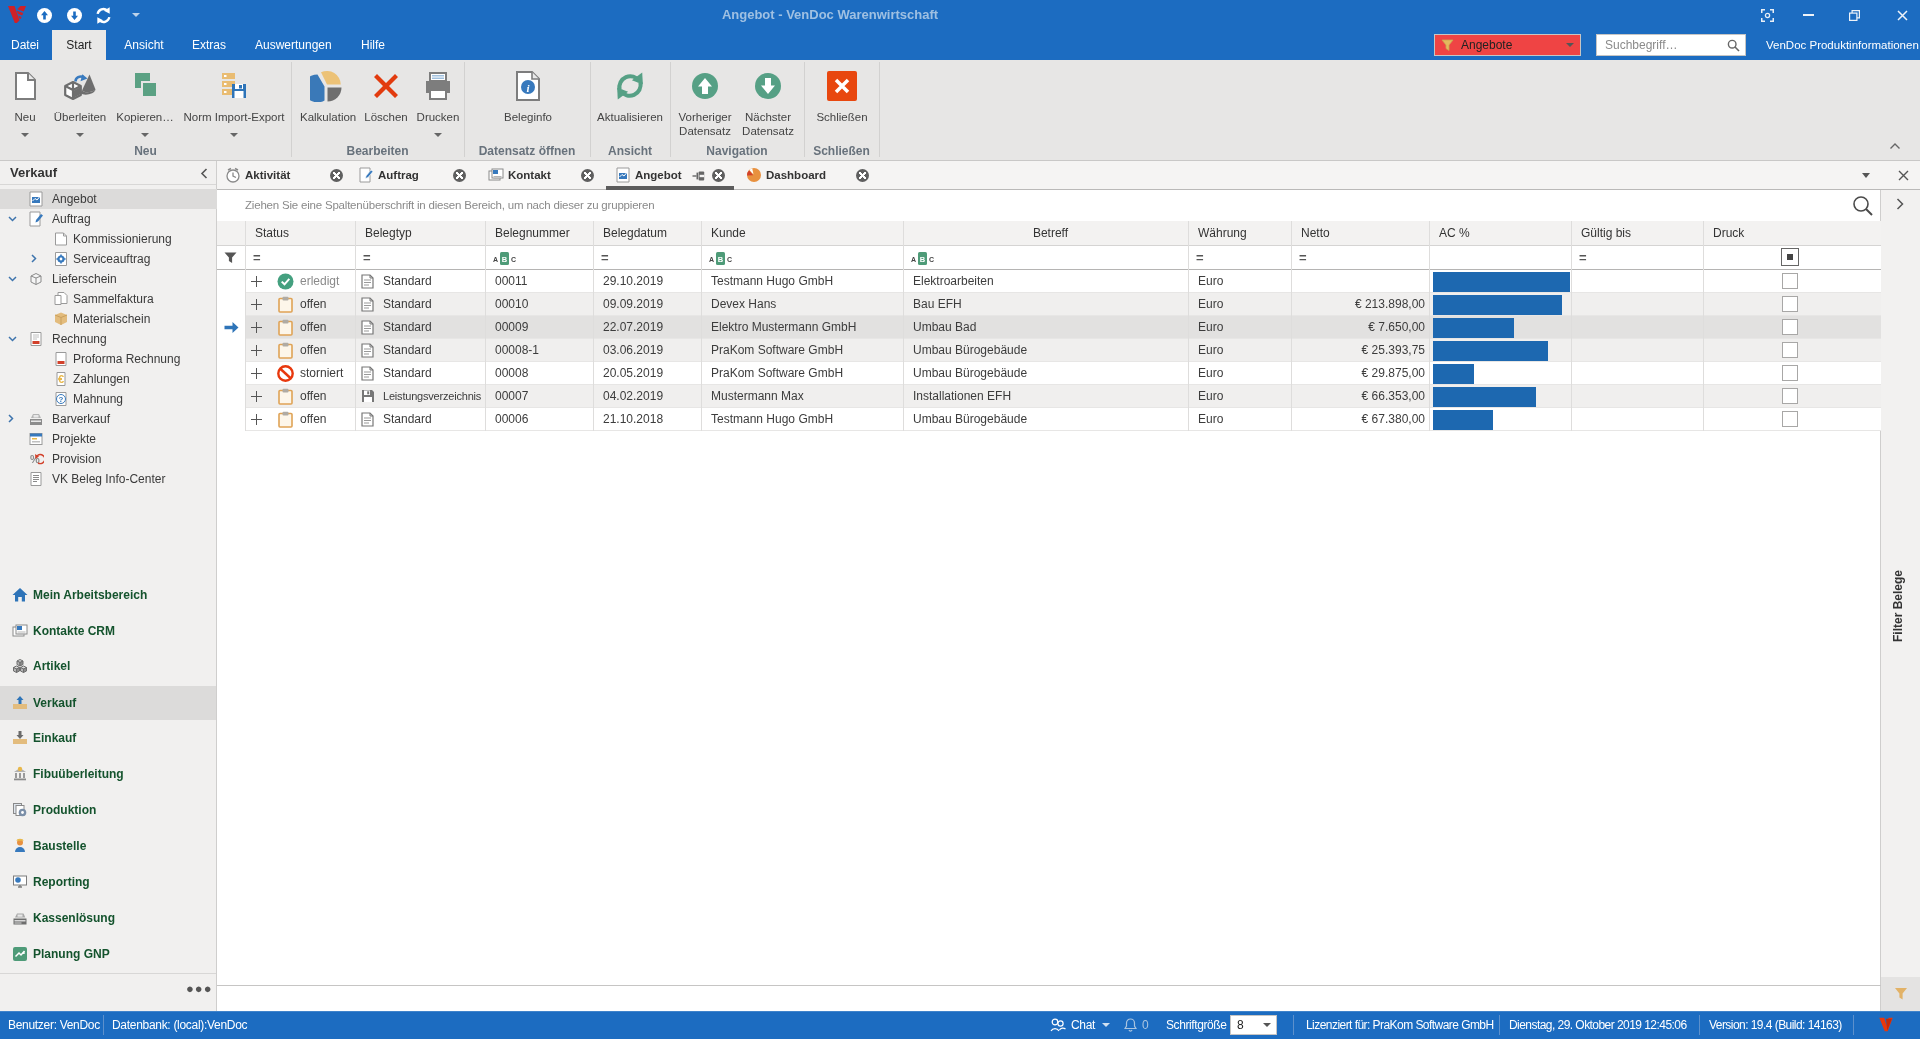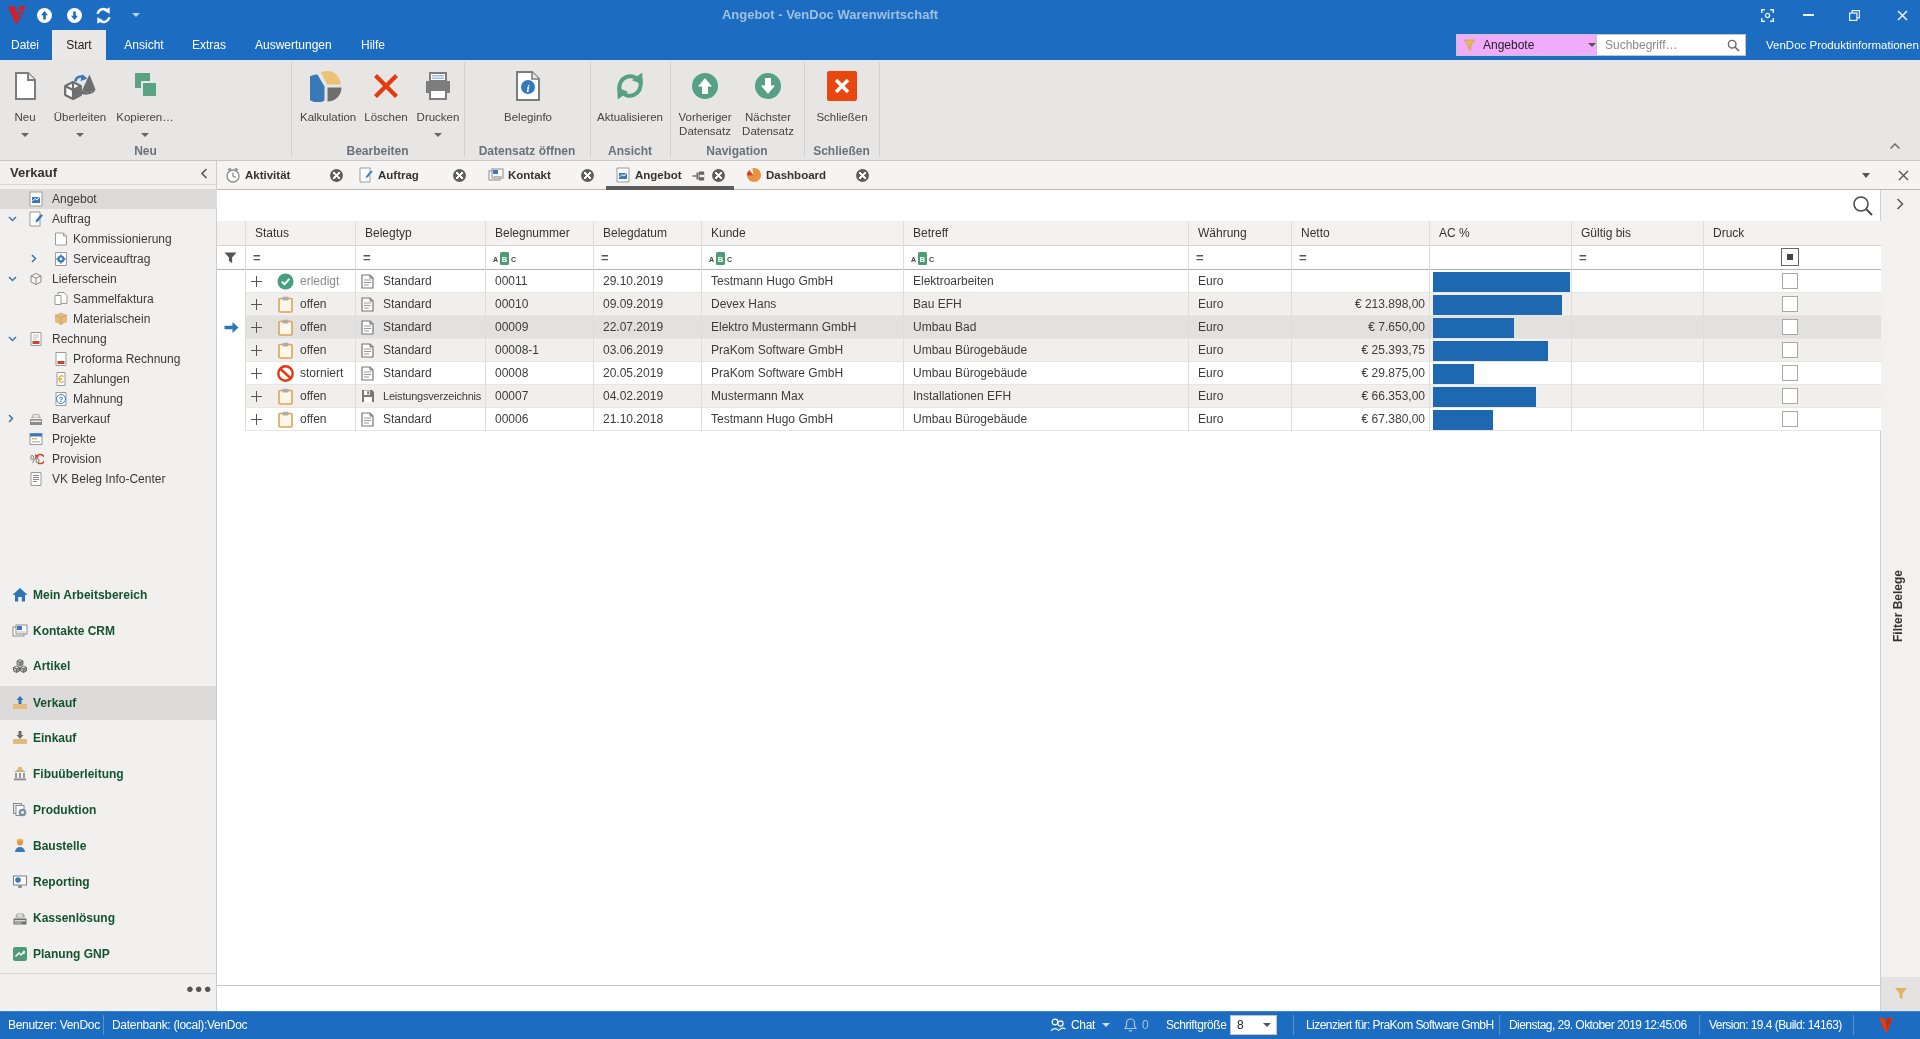--- a/index.html
+++ b/index.html
@@ -70,21 +70,21 @@
 </div>
 
 <div class="abs menubar">
   <div class="menuitem" style="left:10px;width:30px;">Datei</div>
   <div class="menuitem" style="left:52px;width:54px;background:#e9e8e7;color:#222;">Start</div>
   <div class="menuitem" style="left:122px;width:44px;">Ansicht</div>
   <div class="menuitem" style="left:190px;width:38px;">Extras</div>
   <div class="menuitem" style="left:255px;width:76px;">Auswertungen</div>
   <div class="menuitem" style="left:358px;width:30px;">Hilfe</div>
 
-  <div class="abs" style="left:1434px;top:4px;width:147px;height:22px;background:#f0abfc;border:1px solid #c6c5c4;margin-left:22px;">
+  <div class="abs" style="left:1434px;top:4px;width:147px;height:22px;background:#ef4444;border:1px solid #c6c5c4;">
     <svg class="abs" style="left:6px;top:4px" width="13" height="13" viewBox="0 0 13 13">
       <path d="M1 1 L12 1 L8 6 L8 11.5 L5 9.5 L5 6 Z" fill="#e3b95e" stroke="#caa44e" stroke-width="0.8"></path>
     </svg>
     <div class="abs" style="left:26px;top:0;height:20px;line-height:20px;color:#222;">Angebote</div>
     <div class="abs" style="right:6px;top:8px;width:0;height:0;border-left:4px solid transparent;border-right:4px solid transparent;border-top:4px solid #555;"></div>
   </div>
 
   <div class="abs" style="left:1596px;top:4px;width:150px;height:22px;background:#fff;border:1px solid #c6c5c4;padding-left:16px;">
     <div class="abs" style="left:8px;top:0;height:20px;line-height:20px;color:#8a8a8a;">Suchbegriff…</div>
     <svg class="abs" style="right:5px;top:4px" width="13" height="13" viewBox="0 0 13 13">
@@ -134,20 +134,40 @@
     <div style="margin-top:3px"><span class="caret"></span></div>
   </div>
   <div class="ritem" style="left:112px;width:66px;">
     <div class="ic">
         <svg width="32" height="32" viewBox="0 0 32 32">
       <rect x="6" y="3" width="15" height="15" fill="#5ba183"></rect>
       <rect x="13" y="12" width="15" height="15" fill="#5ba183" stroke="#e7e6e5" stroke-width="2"></rect>
     </svg>
       </div>
     <div class="lbl">Kopieren…</div>
+    <div style="margin-top:3px"><span class="caret"></span></div>
+  </div>
+  <div class="ritem" style="left:175px;width:118px;">
+    <div class="ic">
+        <svg width="32" height="32" viewBox="0 0 32 32">
+      <g fill="#e9bc72">
+        <path d="M4 3 h13 v6 h-13 z M4 11 h13 v6 h-13 z M4 19 h13 v6 h-13 z"></path>
+      </g>
+      <g fill="#fff">
+        <rect x="6" y="5" width="2.5" height="2"></rect>
+            <rect x="6" y="13" width="2.5" height="2"></rect>
+            <rect x="6" y="21" width="2.5" height="2"></rect>
+      </g>
+      <path d="M14 14 h14 v14 h-14 z" fill="#2e74b8"></path>
+      <rect x="17" y="14" width="8" height="5" fill="#fff"></rect>
+      <rect x="21" y="15" width="3" height="3.5" fill="#2e74b8"></rect>
+      <rect x="16.5" y="21" width="9" height="7" fill="#fff"></rect>
+    </svg>
+      </div>
+    <div class="lbl">Norm Import-Export</div>
     <div style="margin-top:3px"><span class="caret"></span></div>
   </div>
 
   <div class="ritem" style="left:300px;width:52px;">
     <div class="ic">
         <svg width="32" height="32" viewBox="0 0 32 32">
       <path d="M14.5 16.5 L14.5 30.5 A14 14 0 1 1 7.5 4.4 Z" fill="#3a79b8"></path>
       <path d="M17 14.5 L11 2.3 A13.8 13.8 0 0 1 30.8 14.5 Z" fill="#ecc277"></path>
       <path d="M17.5 17.5 L31.5 17.5 A14 14 0 0 1 17.5 31.5 Z" fill="#6e6e6e"></path>
     </svg>
@@ -550,20 +570,21 @@
     <div class="ttx" style="left:32px;">Dashboard</div>
     <div class="tclose" style="left:122px;"></div>
   </div>
   <div class="abs" style="left:1645px;top:12px;width:0;height:0;border-left:4.5px solid transparent;border-right:4.5px solid transparent;border-top:5px solid #555;"></div>
   <svg class="abs" style="left:1681px;top:9px" width="11" height="11" viewBox="0 0 11 11">
       <path d="M1 1 L10 10 M10 1 L1 10" stroke="#555" stroke-width="1.4"></path>
     </svg>
 </div>
 
 <div class="abs" style="left:217px;top:190px;width:1664px;height:821px;background:#fff;border-right:1px solid #cfcecd;">
+  <div class="abs" style="left:28px;top:0;height:31px;line-height:31px;color:#8a8a8a;font-size:11.5px;letter-spacing:-0.2px;">Ziehen Sie eine Spaltenüberschrift in diesen Bereich, um nach dieser zu gruppieren</div>
   <svg class="abs" style="left:1634px;top:4px" width="24" height="24" viewBox="0 0 24 24">
       <circle cx="10" cy="10" r="7" fill="none" stroke="#4a4a4a" stroke-width="1.6"></circle>
       <path d="M15 15 L21 21" stroke="#4a4a4a" stroke-width="2"></path>
     </svg>
   <style>
     .hcell { position:absolute; top:31px; height:25px; line-height:25px; padding-left:10px; color:#333; font-size:12px; background:#f3f2f1; border-bottom:1px solid #d5d4d3; }
     .colline { position:absolute; top:31px; width:1px; height:210px; background:#deddDC; }
     .grow { position:absolute; left:0; width:1664px; height:23px; }
     .gcell { position:absolute; top:0; height:23px; line-height:23px; font-size:12px; color:#3c3c3c; white-space:nowrap; }
     .plus { position:absolute; left:34px; top:6px; width:11px; height:11px; }
@@ -572,21 +593,21 @@
     .cb { position:absolute; left:1565px; top:3px; width:16px; height:16px; border:1px solid #a8a7a6; background:#fff; }
     .bar { position:absolute; left:1216px; top:2px; height:20px; background:#1d68b0; }
     .eq { position:absolute; top:0; height:24px; line-height:24px; font-size:13px; color:#555; font-weight:bold; }
   </style>
   <div class="hcell" style="left:0;width:28px;padding-left:0;"></div>
   <div class="hcell" style="left:28px;width:110px;">Status</div>
   <div class="hcell" style="left:138px;width:130px;">Belegtyp</div>
   <div class="hcell" style="left:268px;width:108px;">Belegnummer</div>
   <div class="hcell" style="left:376px;width:108px;">Belegdatum</div>
   <div class="hcell" style="left:484px;width:202px;">Kunde</div>
-  <div class="hcell" style="left:686px;width:285px;">Betreff</div>
+  <div class="hcell" style="left:686px;width:285px;text-align:center;">Betreff</div>
   <div class="hcell" style="left:971px;width:103px;">Währung</div>
   <div class="hcell" style="left:1074px;width:138px;">Netto</div>
   <div class="hcell" style="left:1212px;width:142px;">AC %</div>
   <div class="hcell" style="left:1354px;width:132px;">Gültig bis</div>
   <div class="hcell" style="left:1486px;width:178px;">Druck</div>
 
   <div class="abs" style="left:0;top:56px;width:1664px;height:24px;background:#fff;border-bottom:1px solid #b5b4b3;">
     <svg class="abs" style="left:7px;top:6px" width="13" height="12" viewBox="0 0 13 12">
         <path d="M0.5 0.5 L12.5 0.5 L8.1 5.5 L8.1 11 L4.9 9 L4.9 5.5 Z" fill="#555"></path>
       </svg>

